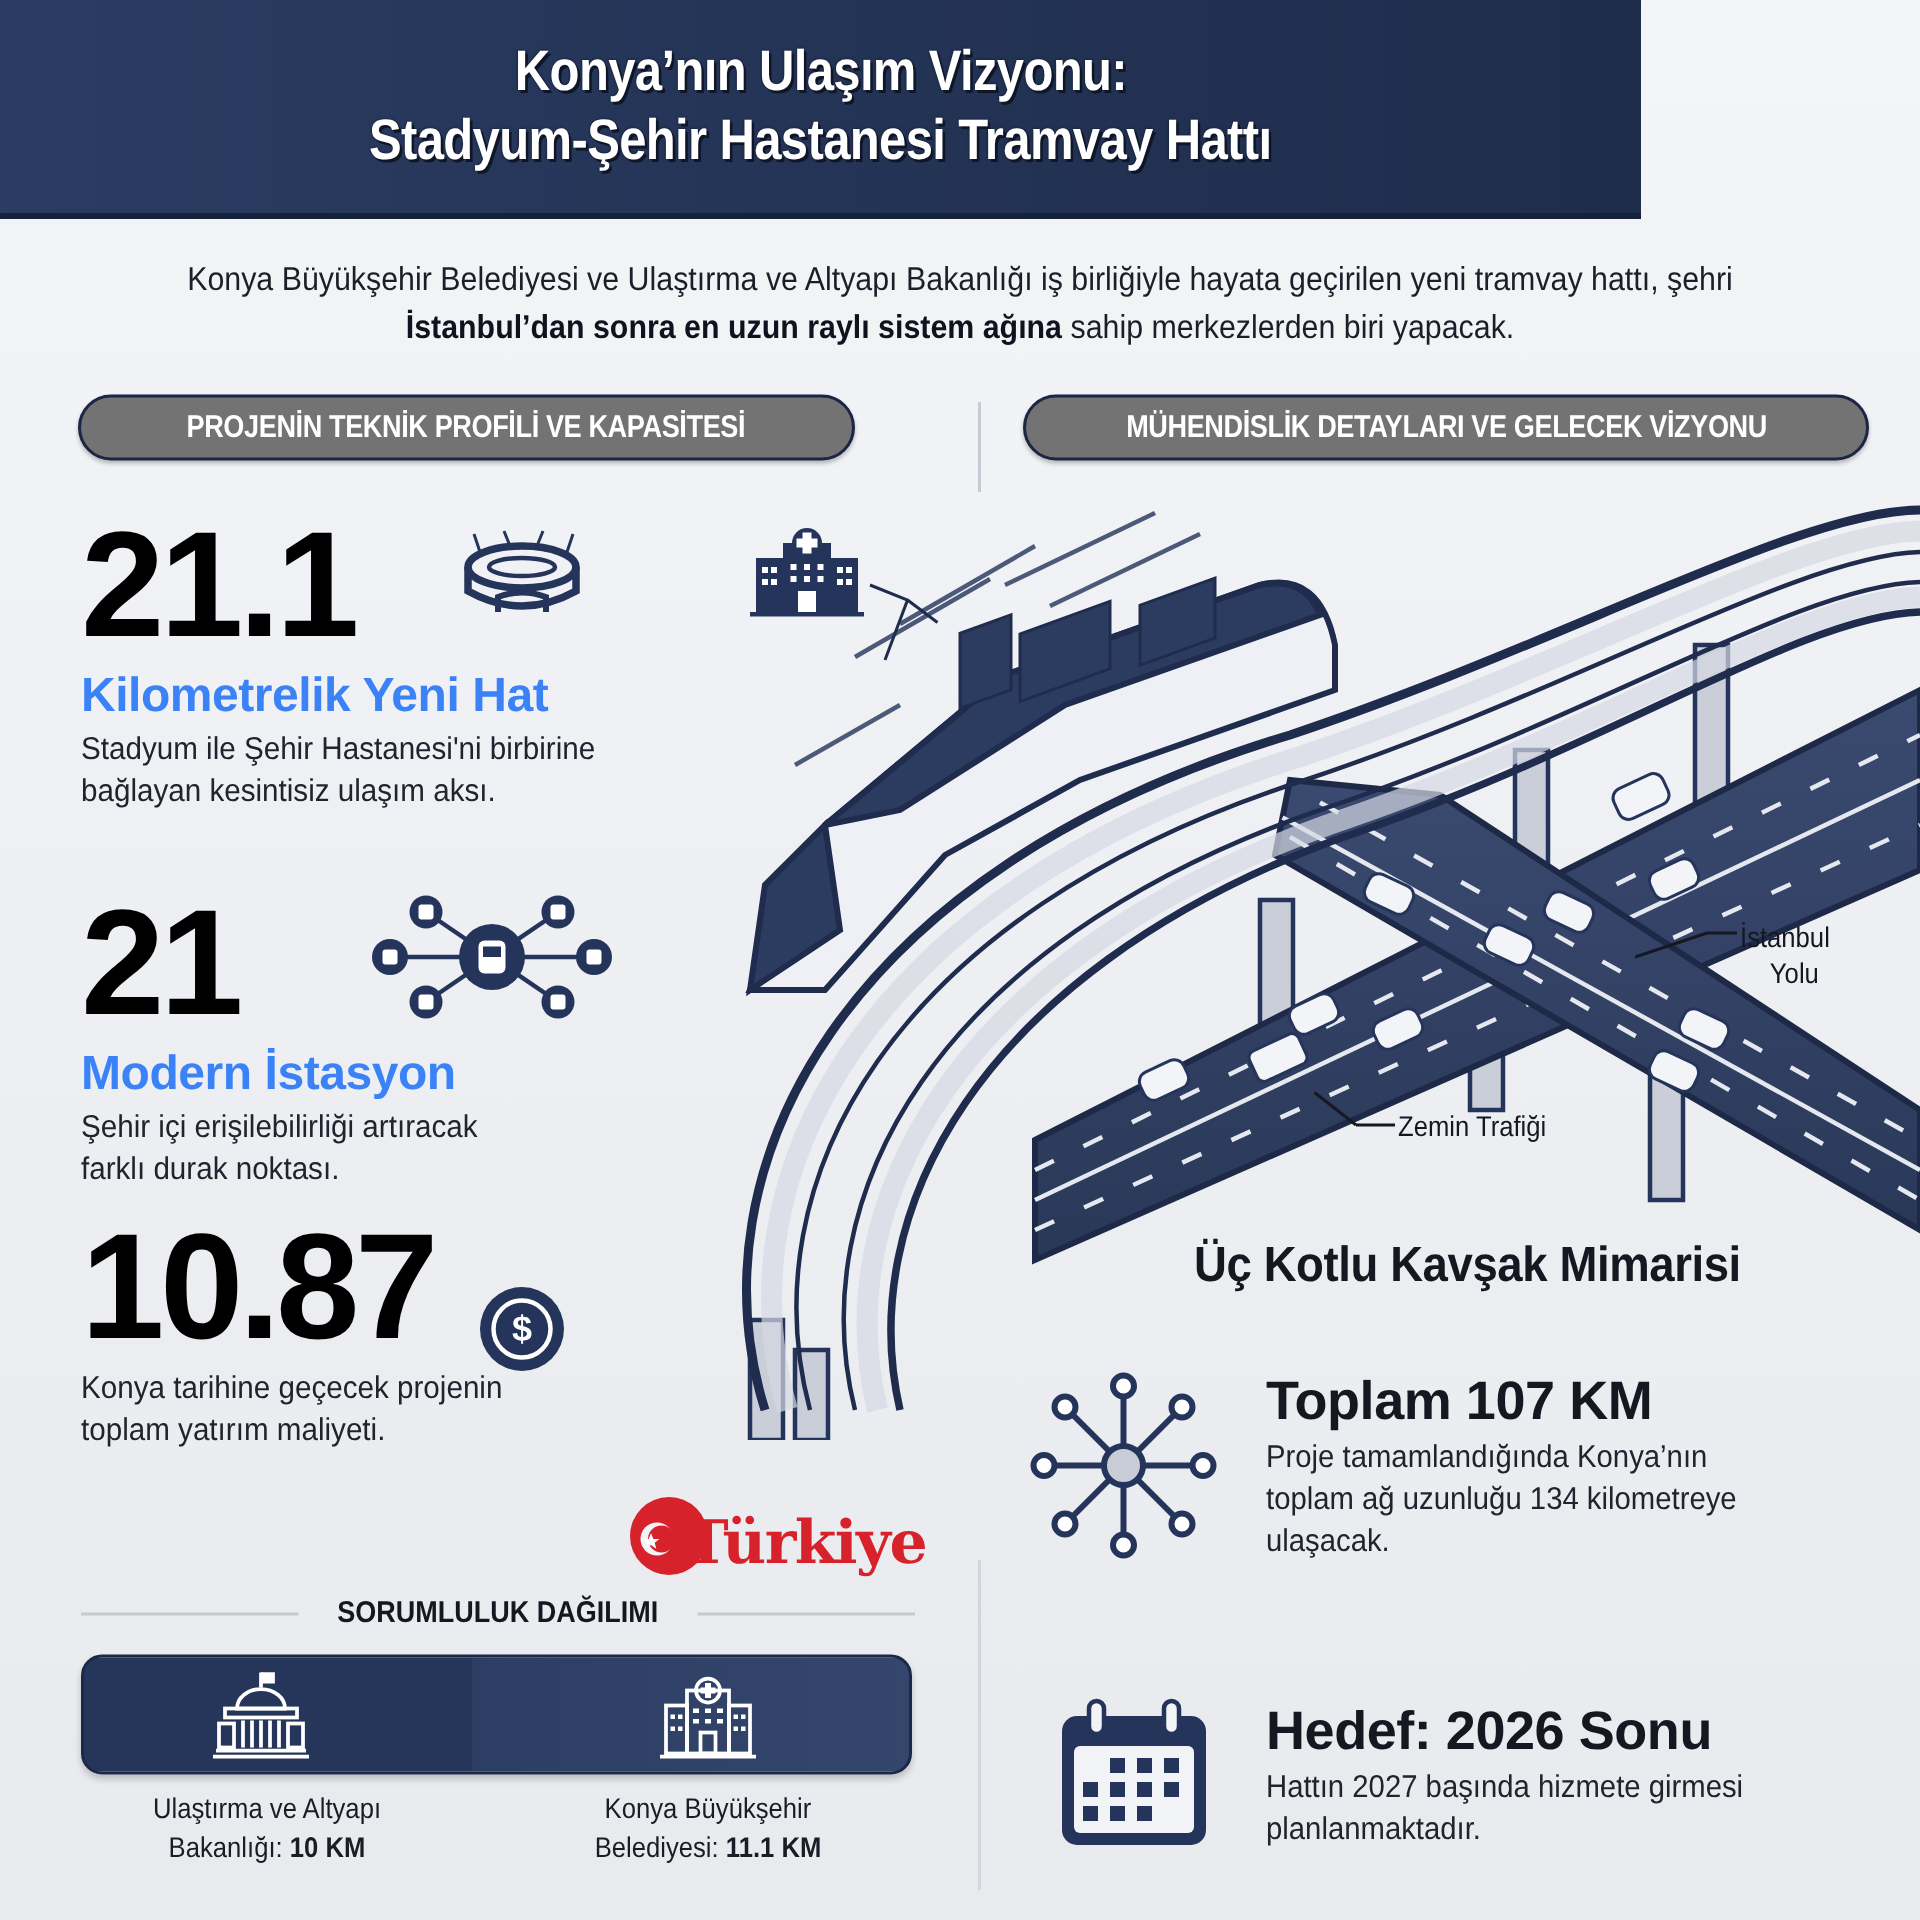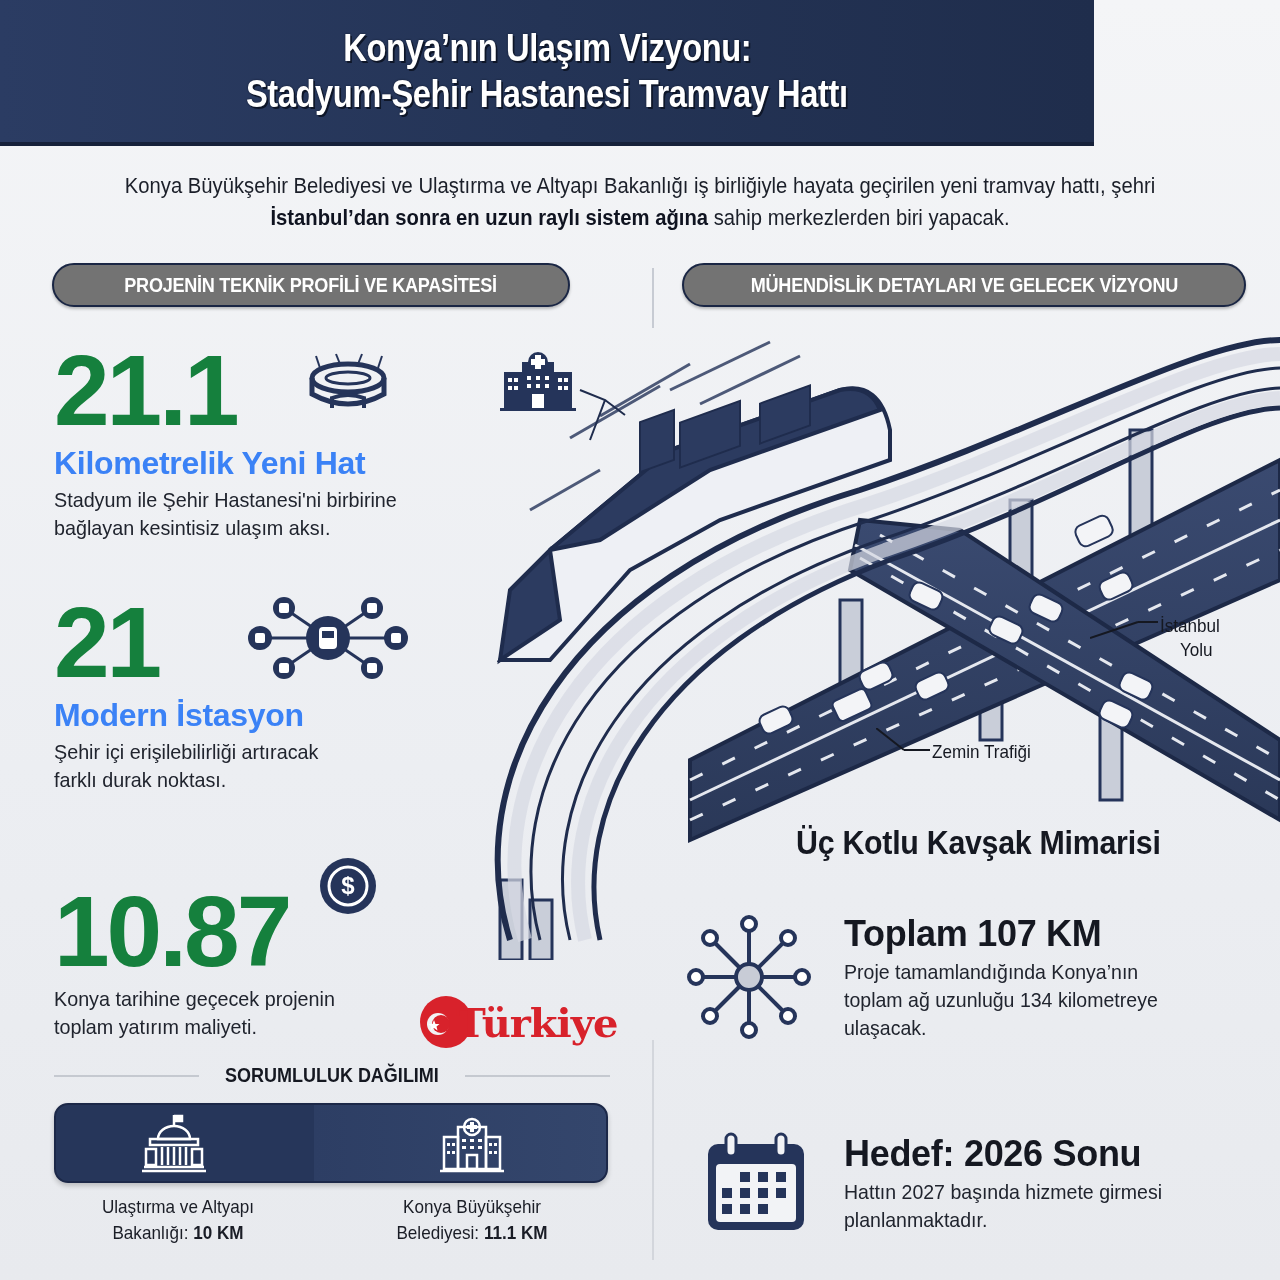--- a/index.html
+++ b/index.html
@@ -35,30 +35,30 @@
     display: flex; align-items: center; justify-content: center;
     letter-spacing: -0.3px;
   }
   .pill span { display: inline-block; transform: scaleX(0.86); white-space: nowrap; }
   .pill-left { left: 52px; top: 263px; width: 518px; }
   .pill-right { left: 682px; top: 263px; width: 564px; }
   .vdivider { position: absolute; left: 652px; top: 268px; width: 2px; height: 60px; background: #c7cbd3; }
   .vdivider2 { position: absolute; left: 652px; top: 1040px; width: 2px; height: 220px; background: #d3d6dc; }
 
   .stat { position: absolute; left: 54px; }
-  .stat .num { font-weight: 700; color: #15803d; font-size: 100px; line-height: 100px; letter-spacing: -3px; }
+  .stat .num { font-weight: 700; color: #000000; font-size: 100px; line-height: 100px; letter-spacing: -3px; }
   .stat .label { font-weight: 700; font-size: 32px; color: #3b82f6; line-height: 38px; margin-top: 4px; letter-spacing: -0.3px; }
   .stat .desc { font-size: 21px; line-height: 28px; color: #20242e; margin-top: 4px; transform: scaleX(0.94); transform-origin: left; }
   .s1 { top: 340px; }
   .s2 { top: 592px; }
-  .s3 { top: 881px; }
+  .s3 { top: 808px; }
 
   .icon { position: absolute; }
   .turkiye {
-    position: absolute; left: 418px; top: 992px; height: 60px; display: flex; align-items: center;
+    position: absolute; left: 418px; top: 992px; height: 60px; display: flex; align-items: flex-end;
   }
   .turkiye .word {
     font-family: "DejaVu Serif", serif; font-weight: 700; font-size: 40px; color: #d8222b;
     letter-spacing: -1px;
   }
   .resp-title {
     position: absolute; left: 54px; top: 1064px; width: 556px; display: flex; align-items: center; gap: 14px;
   }
   .resp-title .line { flex: 1; height: 2px; background: #c5c9d0; }
   .resp-title .txt { font-weight: 700; font-size: 20px; color: #151821; transform: scaleX(0.9); white-space: nowrap; }

